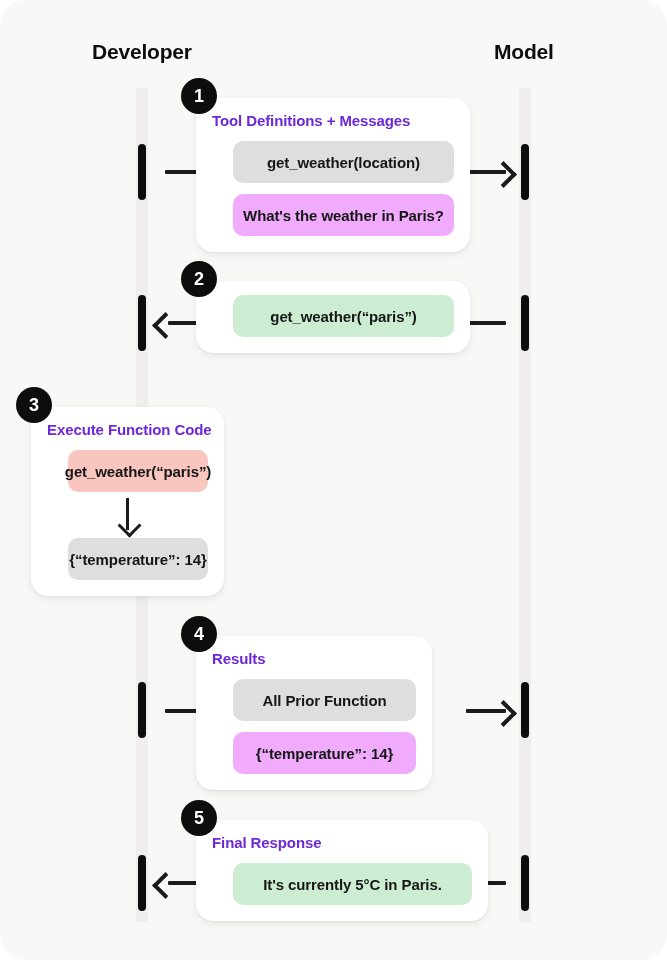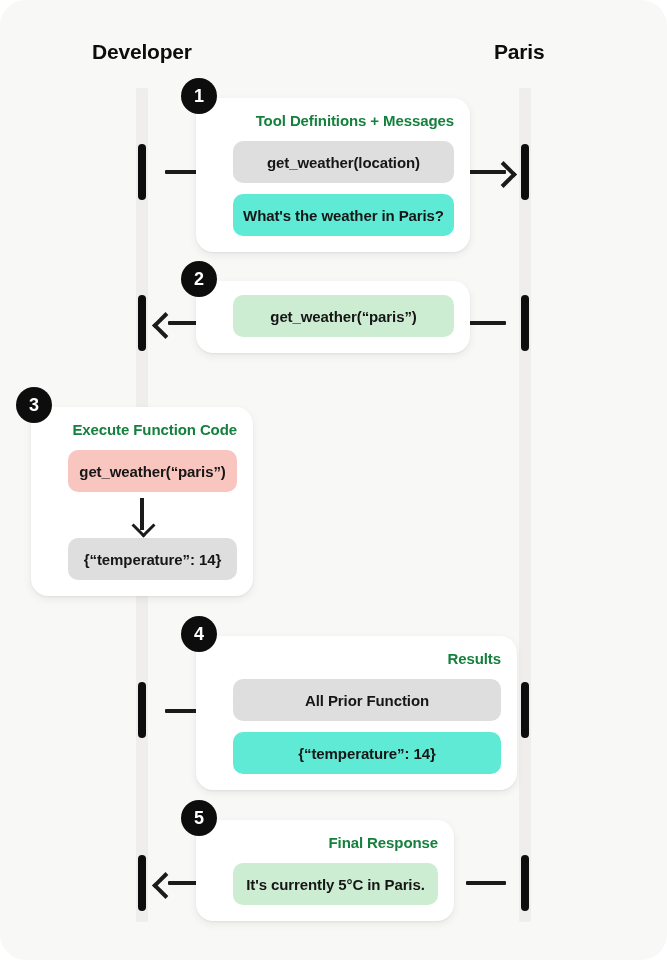--- a/index.html
+++ b/index.html
@@ -77,42 +77,42 @@
     position: absolute;
     background: #ffffff;
     border-radius: 17px;
     box-shadow: 0 3px 9px rgba(0,0,0,0.07), 0 1px 2px rgba(0,0,0,0.05);
     box-sizing: border-box;
     padding: 14px 16px 16px 16px;
   }
   .card-title {
     font-size: 15px;
     font-weight: 700;
-    color: #15803d;
-    text-align: right;
+    color: #6d28d9;
+    text-align: left;
     letter-spacing: -0.1px;
     margin-bottom: 12px;
     white-space: nowrap;
   }
   .pill {
     height: 42px;
     border-radius: 10px;
     display: flex;
     align-items: center;
     justify-content: center;
     font-size: 15px;
     font-weight: 700;
     color: #161616;
     letter-spacing: -0.1px;
     white-space: nowrap;
     margin-left: 21px;
   }
   .pill + .pill { margin-top: 11px; }
   .pill-gray  { background: #dedede; }
-  .pill-blue  { background: #5eead4; }
+  .pill-blue  { background: #f0abfc; }
   .pill-green { background: #cdedd3; }
   .pill-pink  { background: #f9c6bf; }
 
   
   .badge {
     position: absolute;
     width: 36px;
     height: 36px;
     border-radius: 50%;
     background: #0d0d0d;
@@ -151,21 +151,21 @@
     border-right: 3.6px solid #1b1b1b;
     transform: rotate(45deg);
   }
 </style>
 </head>
 <body>
 
 <div id="frame">
 
   <div class="actor-label" id="actor-developer">Developer</div>
-  <div class="actor-label" id="actor-model">Paris</div>
+  <div class="actor-label" id="actor-model">Model</div>
 
   <div class="lifeline" id="lifeline-developer"></div>
   <div class="lifeline" id="lifeline-model"></div>
 
   <div class="activation" style="left:138px; top:144px; height:56px;"></div>
   <div class="activation" style="left:521px; top:144px; height:56px;"></div>
   <div class="conn" style="left:165px; top:170px; width:40px;"></div>
   <div class="conn" style="left:466px; top:170px; width:40px;"></div>
   <div class="arrowhead right" style="left:494px; top:165px;"></div>
 
@@ -184,50 +184,50 @@
   <div class="arrowhead left" style="left:156px; top:316px;"></div>
 
   <div class="badge" style="left:181px; top:261px;">2</div>
 
   <div class="card" style="left:196px; top:281px; width:274px;">
     <div class="pill pill-green">get_weather(“paris”)</div>
   </div>
 
   <div class="badge" style="left:16px; top:387px;">3</div>
 
-  <div class="card" style="left:31px; top:407px; width:222px;">
+  <div class="card" style="left:31px; top:407px; width:193px;">
     <div class="card-title">Execute Function Code</div>
     <div class="pill pill-pink">get_weather(“paris”)</div>
     <div class="down-arrow">
       <div class="shaft"></div>
       <div class="head"></div>
     </div>
     <div class="pill pill-gray">{“temperature”: 14}</div>
   </div>
 
   <div class="activation" style="left:138px; top:682px; height:56px;"></div>
   <div class="activation" style="left:521px; top:682px; height:56px;"></div>
   <div class="conn" style="left:165px; top:709px; width:40px;"></div>
   <div class="conn" style="left:466px; top:709px; width:40px;"></div>
   <div class="arrowhead right" style="left:494px; top:704px;"></div>
 
   <div class="badge" style="left:181px; top:616px;">4</div>
 
-  <div class="card" style="left:196px; top:636px; width:321px;">
+  <div class="card" style="left:196px; top:636px; width:236px;">
     <div class="card-title">Results</div>
     <div class="pill pill-gray">All Prior Function</div>
     <div class="pill pill-blue">{“temperature”: 14}</div>
   </div>
 
   <div class="activation" style="left:138px; top:855px; height:56px;"></div>
   <div class="activation" style="left:521px; top:855px; height:56px;"></div>
   <div class="conn" style="left:168px; top:881px; width:38px;"></div>
   <div class="conn" style="left:466px; top:881px; width:40px;"></div>
   <div class="arrowhead left" style="left:156px; top:876px;"></div>
 
   <div class="badge" style="left:181px; top:800px;">5</div>
 
-  <div class="card" style="left:196px; top:820px; width:258px;">
+  <div class="card" style="left:196px; top:820px; width:292px;">
     <div class="card-title">Final Response</div>
     <div class="pill pill-green">It's currently 5°C in Paris.</div>
   </div>
 
 </div>
 
 </body></html>

